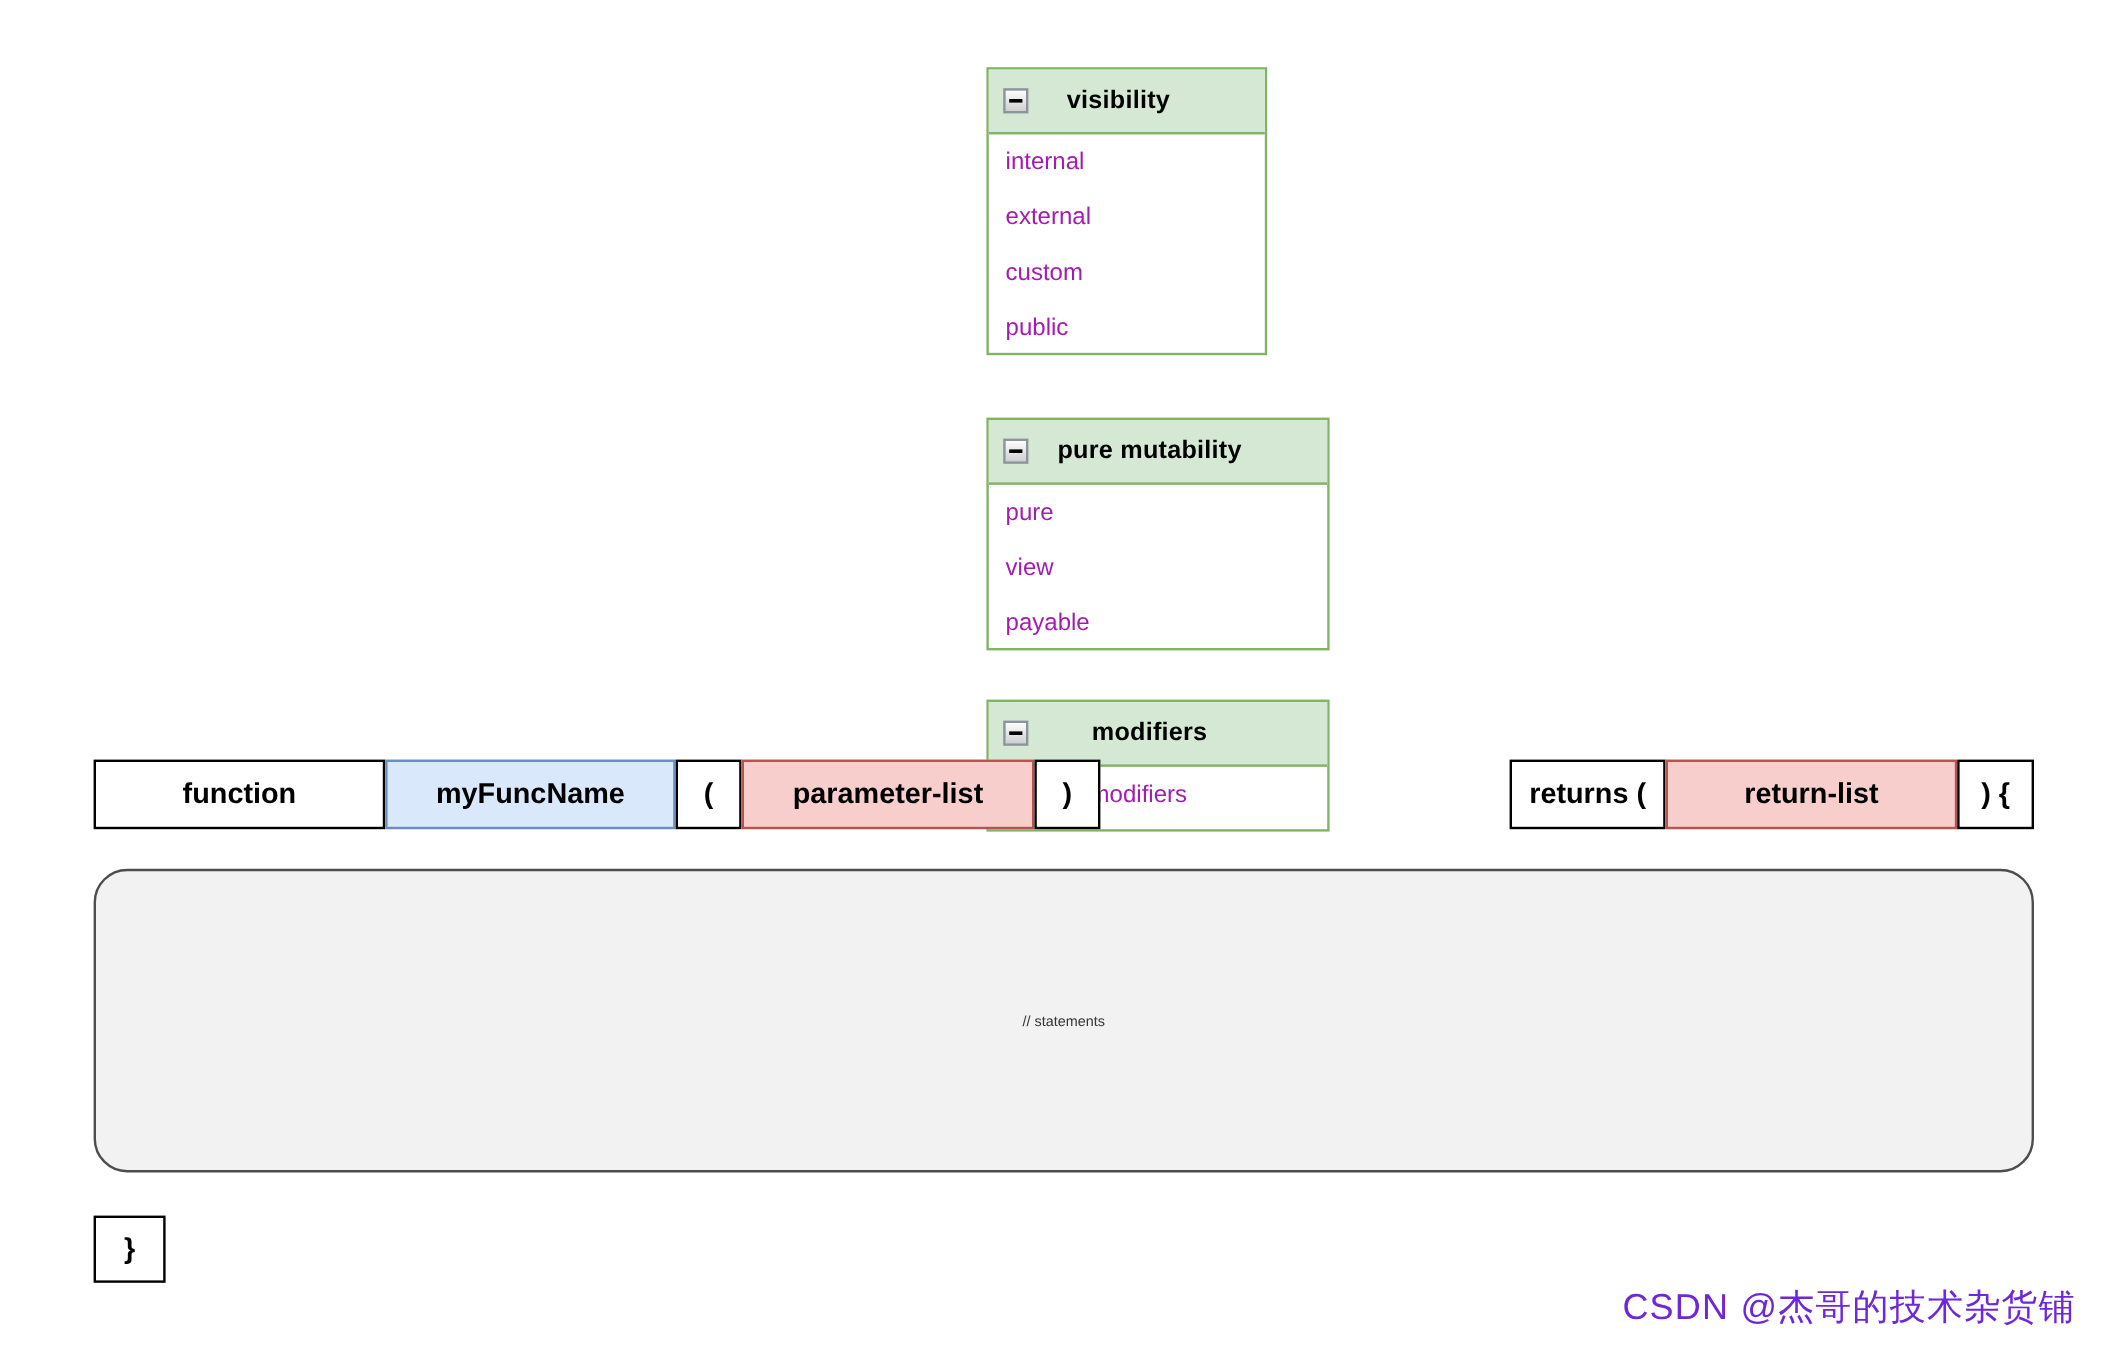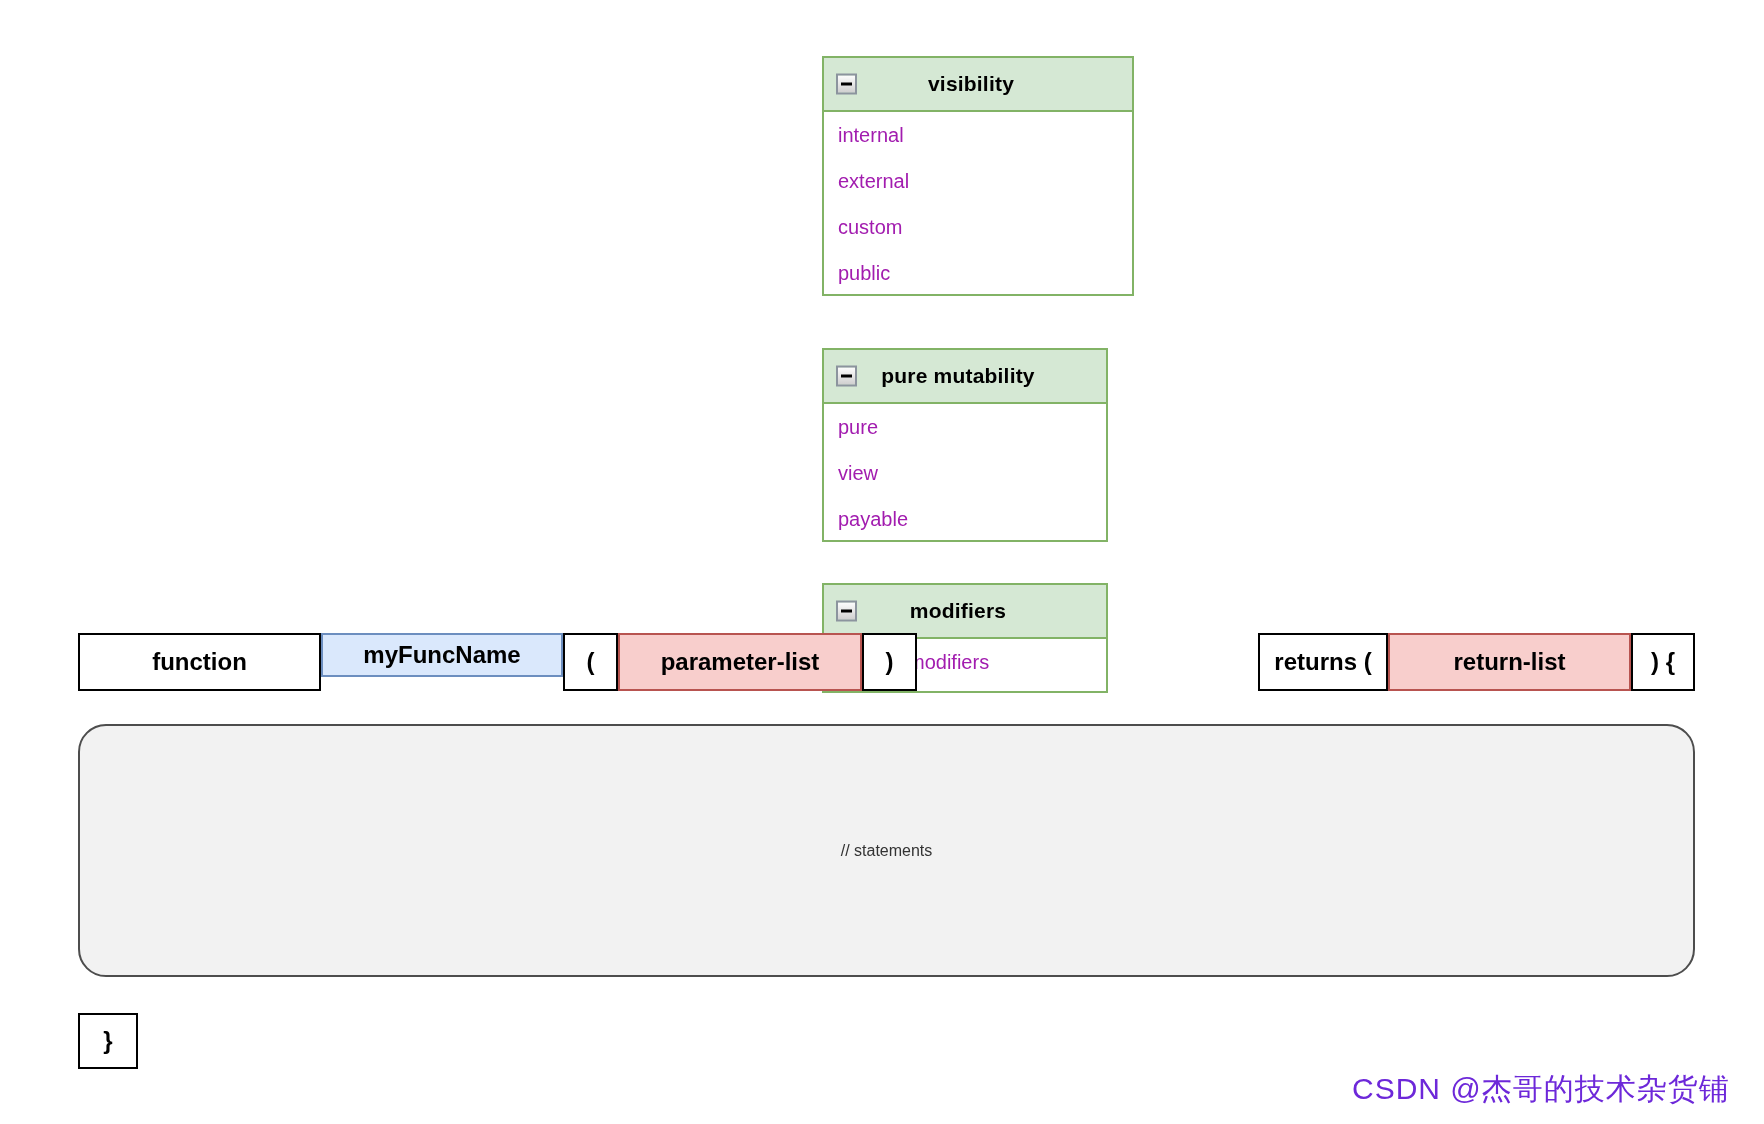--- a/index.html
+++ b/index.html
@@ -94,36 +94,36 @@
   }
 
   
   .statements {
     border: 2px solid #4d4d4d;
     border-radius: 28px;
     background: #f2f2f2;
     display: flex;
     align-items: center;
     justify-content: center;
-    font-size: 16px;
+    font-size: 12px;
     color: #333333;
   }
 
   
   .watermark {
     font-size: 30px;
     color: #6d28d9;
     white-space: nowrap;
     letter-spacing: 1px;
   }
 </style>
 </head>
 <body>
 
-<div class="abs panel" style="left:822px; top:56px; width:312px; height:240px;">
+<div class="abs panel" style="left:822px; top:56px; width:234px; height:240px;">
   <div class="panel-header">
     <span class="collapse-icon">
         <i></i>
       </span>
     <span class="panel-title">visibility</span>
   </div>
   <div class="panel-body">
     <div class="panel-row">internal</div>
     <div class="panel-row">external</div>
     <div class="panel-row">custom</div>
@@ -152,21 +152,21 @@
       </span>
     <span class="panel-title">modifiers</span>
   </div>
   <div class="panel-body">
     <div class="panel-row">custom modifiers</div>
   </div>
 </div>
 
 <div class="abs token" style="left:78px; top:633px; width:243px; height:58px;">function</div>
 
-<div class="abs token blue" style="left:321px; top:633px; width:242px; height:44px;">myFuncName</div>
+<div class="abs token blue" style="left:321px; top:633px; width:242px; height:58px;">myFuncName</div>
 
 <div class="abs token" style="left:563px; top:633px; width:55px; height:58px;">(</div>
 
 <div class="abs token pink" style="left:618px; top:633px; width:244px; height:58px;">parameter-list</div>
 
 <div class="abs token" style="left:862px; top:633px; width:55px; height:58px;">)</div>
 
 <div class="abs token" style="left:1258px; top:633px; width:130px; height:58px;">returns (</div>
 
 <div class="abs token pink" style="left:1388px; top:633px; width:243px; height:58px;">return-list</div>

